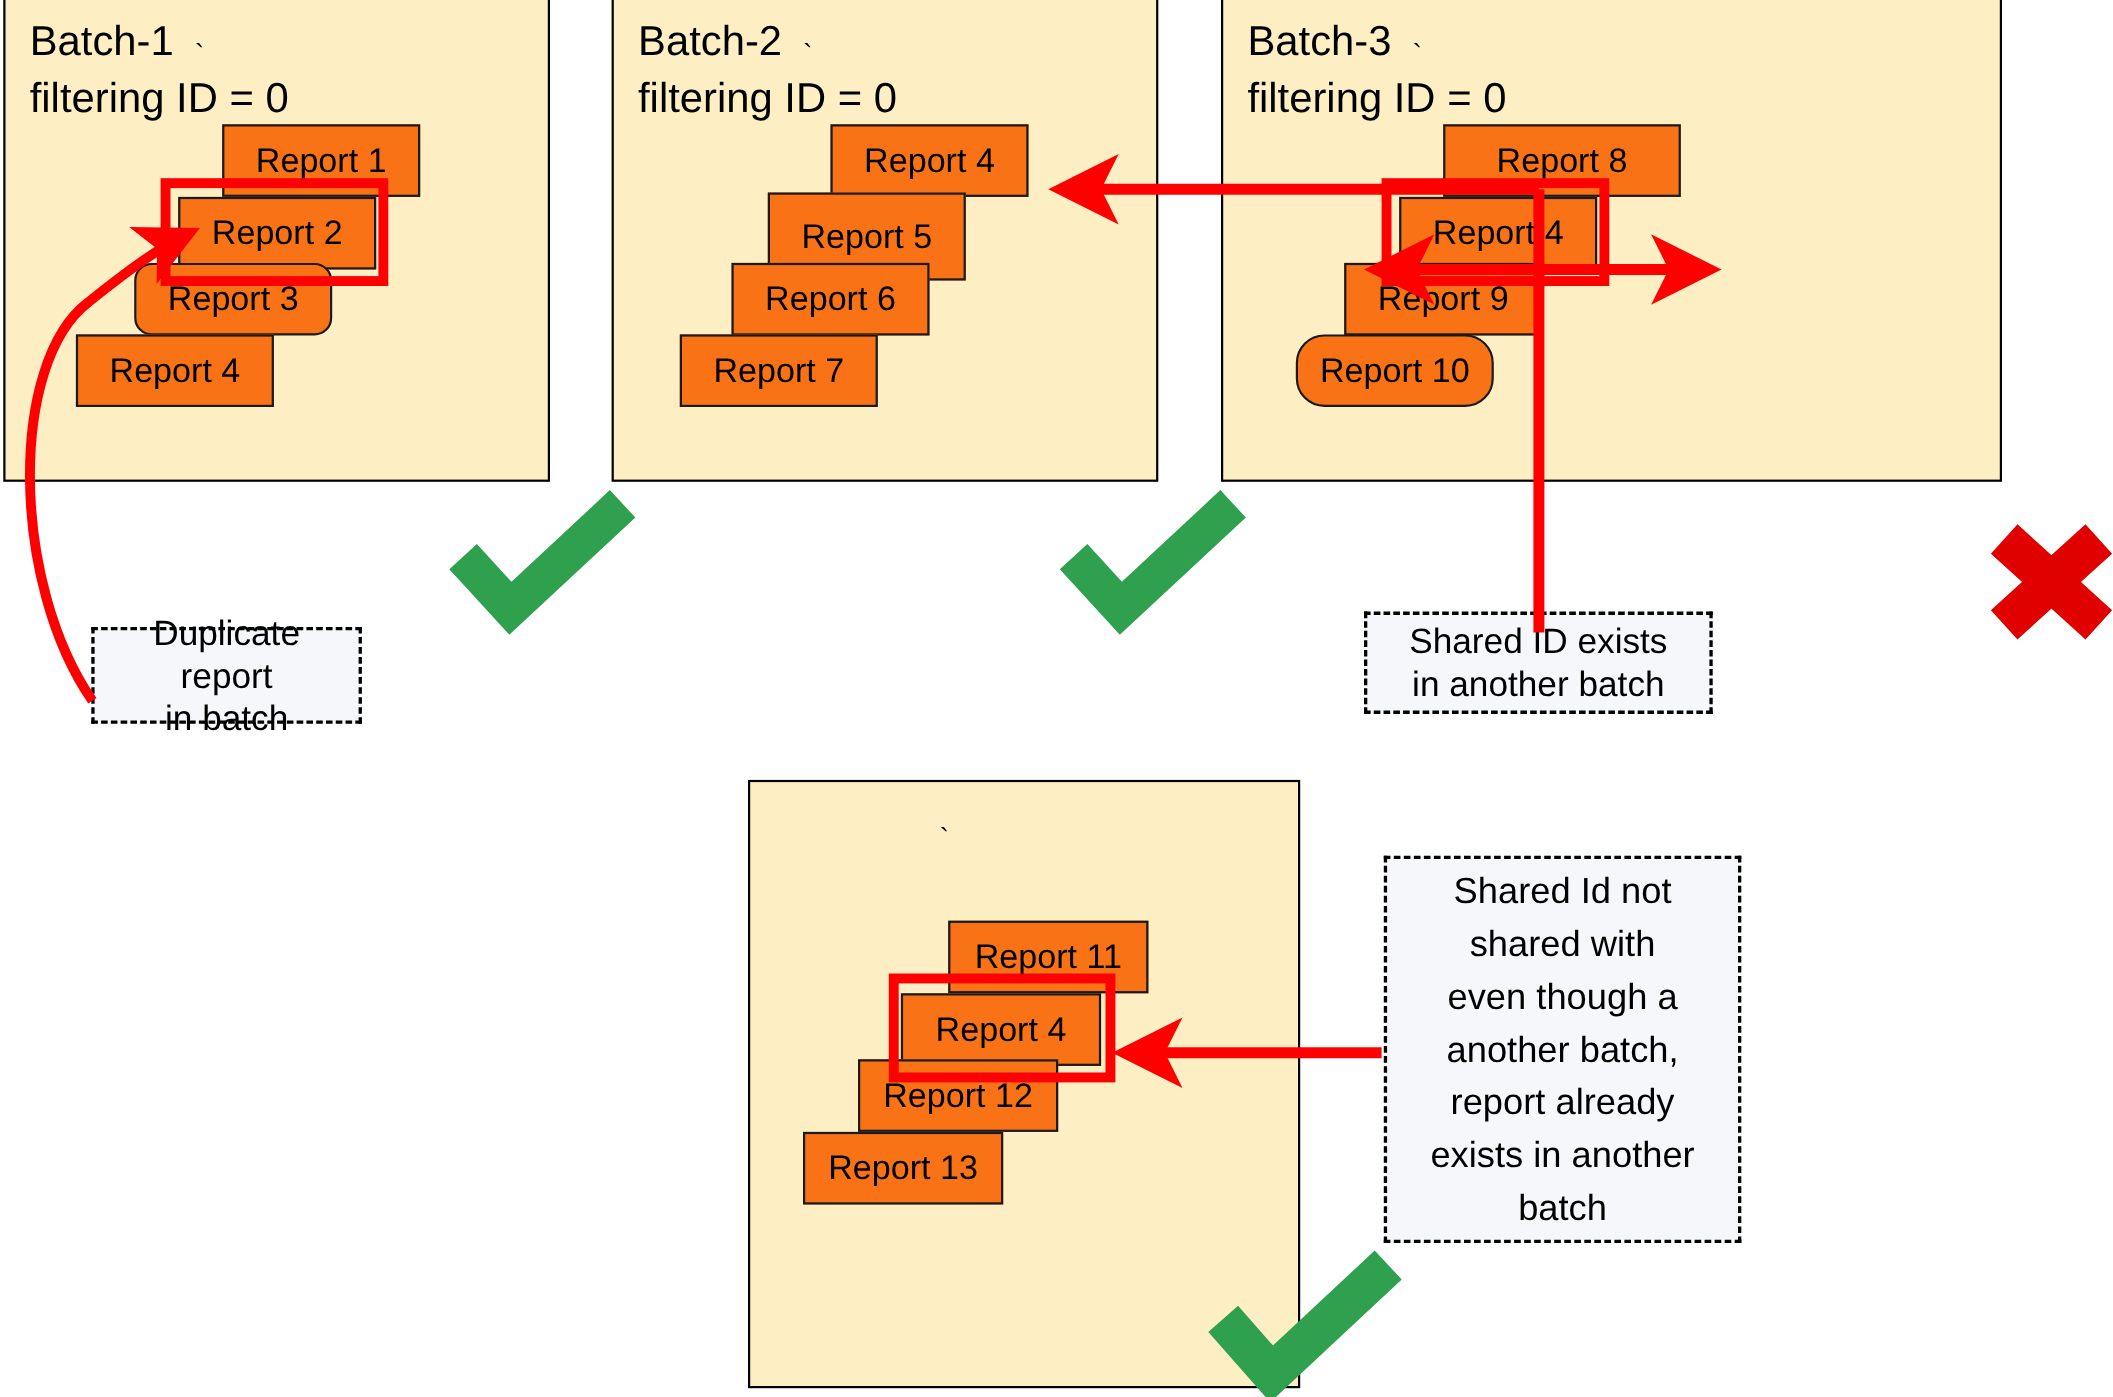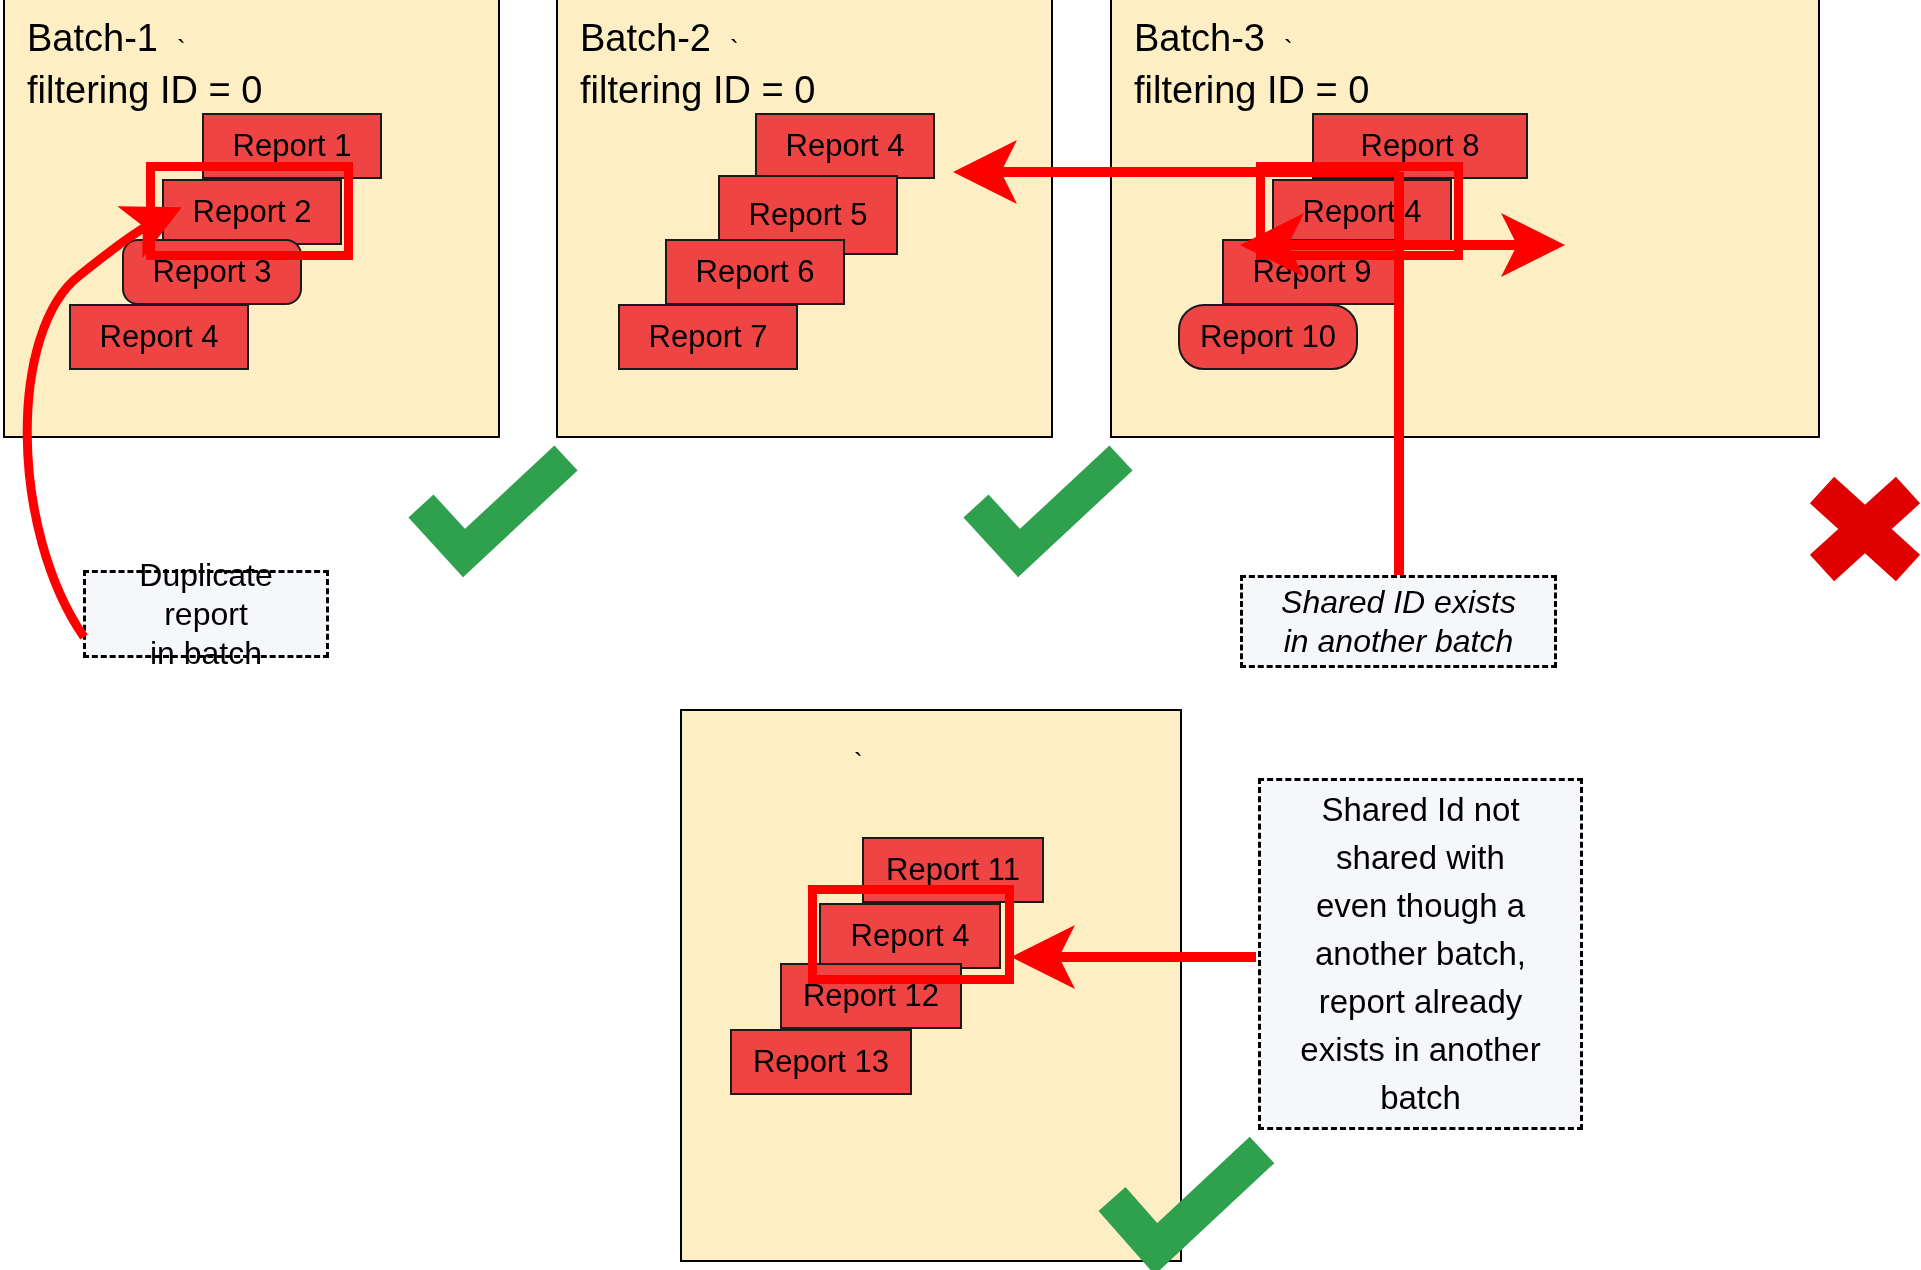--- a/index.html
+++ b/index.html
@@ -3,21 +3,21 @@
 <meta charset="utf-8">
 <style>
   html,body{margin:0;padding:0;background:#ffffff;}
   body{width:1921px;height:1270px;position:relative;overflow:hidden;
        font-family:"Liberation Sans","DejaVu Sans",sans-serif;}
   #stage{position:absolute;left:0;top:0;width:1921px;height:1270px;}
 
   .batch{position:absolute;background:#fdeec4;border:2px solid #000;box-sizing:border-box;}
   .batch-label{position:absolute;left:22px;top:14px;font-size:38px;line-height:52px;color:#000000;white-space:pre;}
 
-  .report{position:absolute;background:#ef4444;border:2px solid #1a1a1a;box-sizing:border-box;
+  .report{position:absolute;background:#f97316;border:2px solid #1a1a1a;box-sizing:border-box;
           display:flex;align-items:center;justify-content:center;font-size:31px;color:#000;}
 
   .hl{position:absolute;border:9px solid #ff0000;box-sizing:border-box;background:transparent;}
 
   .note{position:absolute;background:#f5f7fa;border:3px dashed #000;box-sizing:border-box;
         display:flex;align-items:center;justify-content:center;text-align:center;
         font-size:32px;line-height:39px;color:#000;padding:6px 10px;}
 
   svg.overlay{position:absolute;left:0;top:0;width:1921px;height:1270px;pointer-events:none;}
   .tilde{position:absolute;color:#000;font-size:26px;}
@@ -47,21 +47,21 @@
     <div class="hl" style="left:141px;top:164px;width:207px;height:98px;"></div>
   </div>
 
   <div class="batch" style="left:556px;top:-4px;width:497px;height:442px;">
     <div class="batch-label"><span>Batch-2</span><br><span>filtering ID = 0</span></div>
     <span class="tilde" style="left:172px;top:36px;">`</span>
 
     <div class="report" style="left:197px;top:115px;width:180px;height:66px;">
         <span>Report 4</span>
       </div>
-    <div class="report" style="left:160px;top:177px;width:180px;height:80px;">
+    <div class="report" style="left:140px;top:177px;width:180px;height:80px;">
         <span>Report 5</span>
       </div>
     <div class="report" style="left:107px;top:241px;width:180px;height:66px;">
         <span>Report 6</span>
       </div>
     <div class="report" style="left:60px;top:306px;width:180px;height:66px;">
         <span>Report 7</span>
       </div>
   </div>
 
@@ -104,21 +104,21 @@
     <div class="hl" style="left:126px;top:174px;width:206px;height:99px;"></div>
   </div>
 
   <div class="note" style="left:83px;top:570px;width:246px;height:88px;">
     <div>
       <div>Duplicate report</div>
       <div>in batch</div>
     </div>
   </div>
 
-  <div class="note" style="left:1240px;top:575px;width:317px;height:93px;font-style:italic;">
+  <div class="note" style="left:1240px;top:556px;width:317px;height:93px;">
     <div>
       <div>Shared ID exists</div>
       <div>in another batch</div>
     </div>
   </div>
 
   <div class="note" style="left:1258px;top:778px;width:325px;height:352px;line-height:48px;font-size:33px;">
     <div>
       <div>Shared Id not</div>
       <div>shared with</div>

